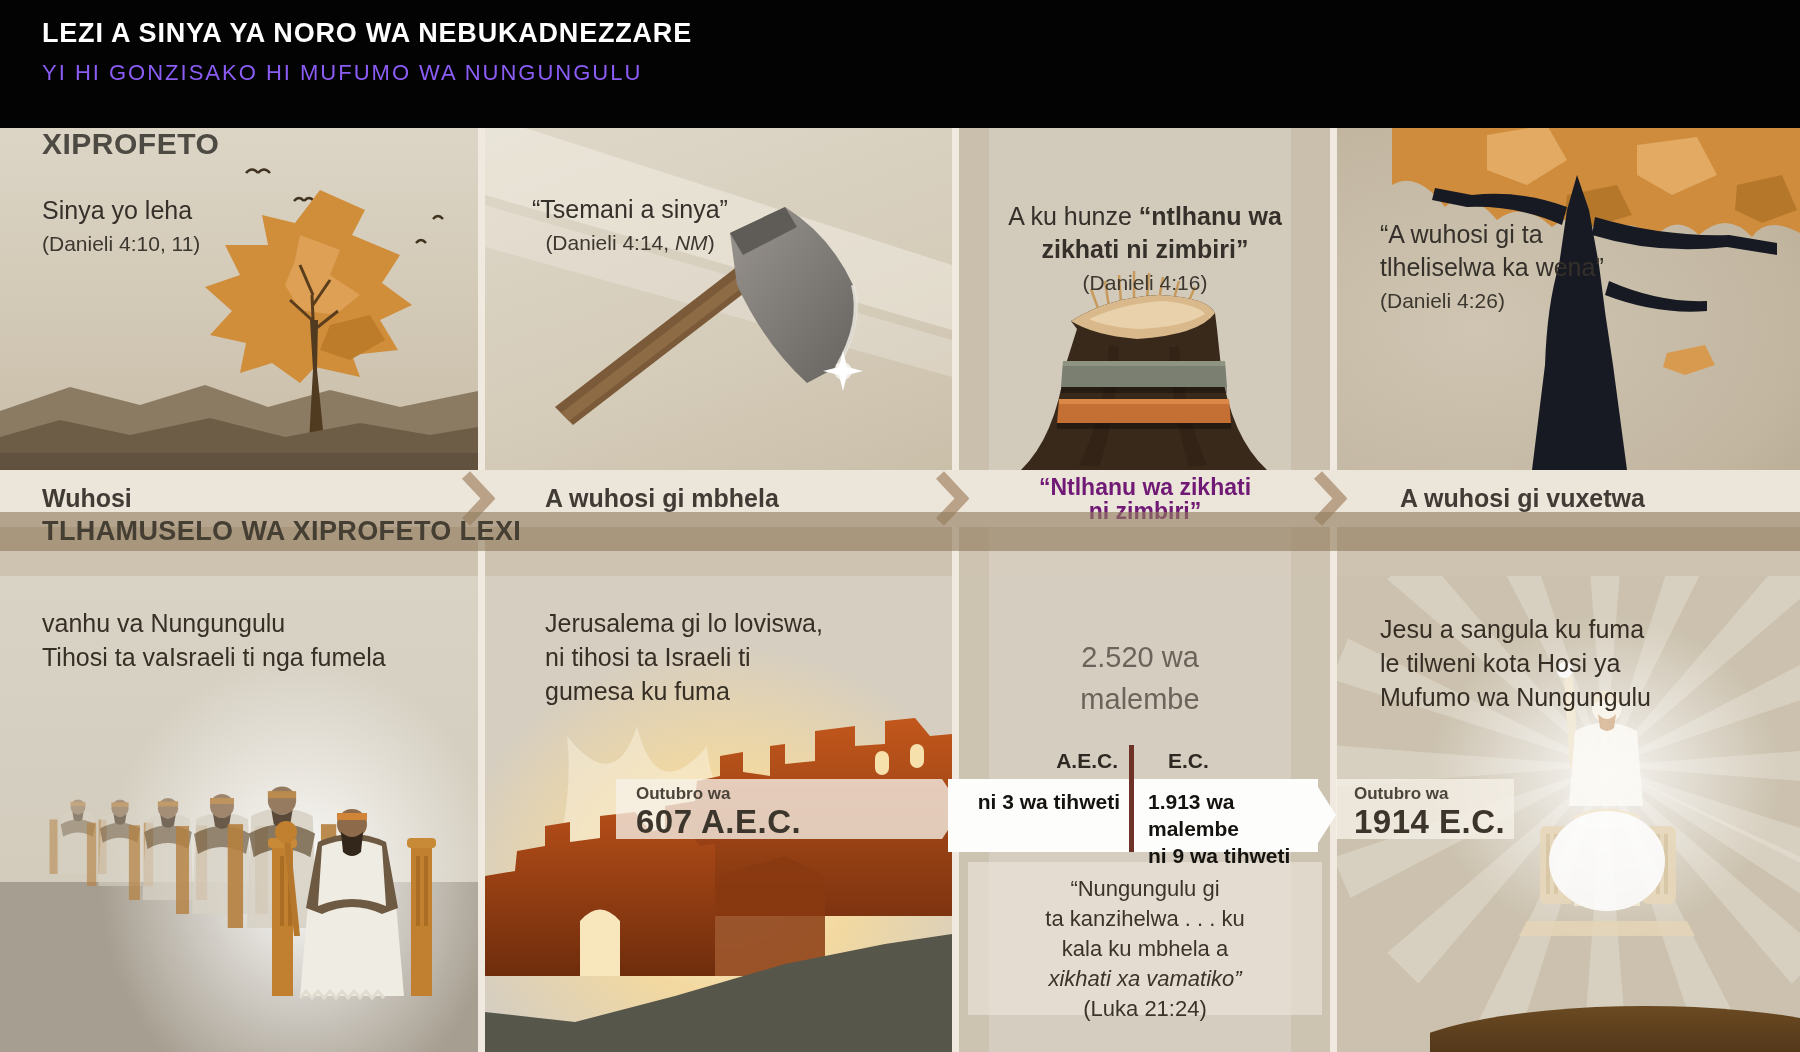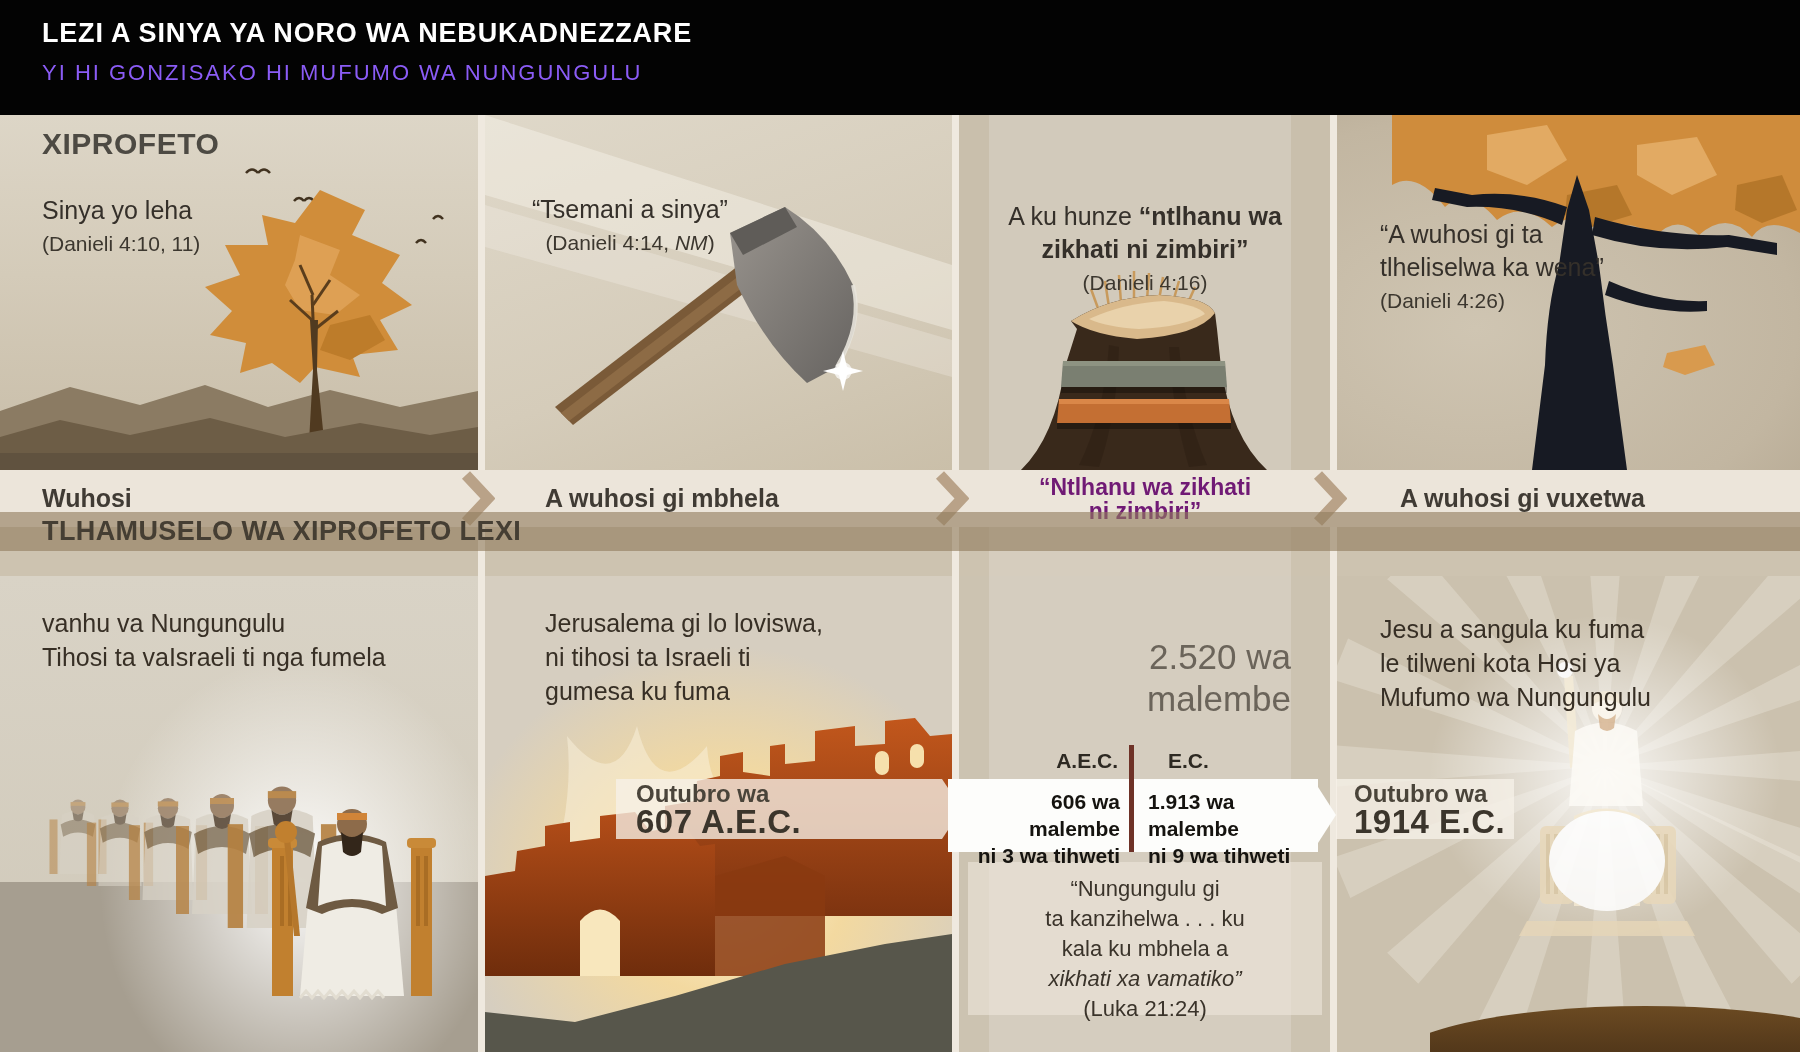--- a/index.html
+++ b/index.html
@@ -2,21 +2,21 @@
 <html><head>
 <meta charset="utf-8">
 <style>
   html,body{margin:0;padding:0;background:#222;}
   #stage{position:relative;width:1800px;height:1052px;overflow:hidden;
          font-family:"Liberation Sans",sans-serif;background:#cdc3b0;}
   #stage *{box-sizing:border-box;}
   .abs{position:absolute;}
 
   
-  .header{left:0;top:0;width:1800px;height:115px;background:#030303;z-index:10;}
+  .header{left:0;top:0;width:1800px;height:128px;background:#030303;z-index:10;}
   .header .title{position:absolute;left:42px;top:18px;color:#ffffff;font-size:27px;
                  font-weight:bold;letter-spacing:.8px;}
   .header .subtitle{position:absolute;left:42px;top:60px;color:#8b5cf6;font-size:22px;
                  font-weight:400;letter-spacing:2px;}
 
   
   .panel{top:115px;height:355px;z-index:0;}
   .panel1{left:0;width:478px;background:linear-gradient(180deg,#ddd6c7 0%,#d4cbb9 45%,#c8bda8 100%);}
   .panel2{left:485px;width:467px;background:linear-gradient(160deg,#dfd8c9 0%,#d5ccba 60%,#cabfa9 100%);}
   .panel3{left:959px;width:371px;background:#c9bfac;}
@@ -53,31 +53,31 @@
   .chevron{position:absolute;top:0;z-index:7;}
 
   
   .expband{left:0;top:512px;width:1800px;height:39px;background:rgba(146,124,93,.62);z-index:6;}
   .expband .t{position:absolute;left:42px;top:0;height:39px;line-height:39px;font-size:27px;
               font-weight:bold;color:#453e33;letter-spacing:.4px;}
   .exp{z-index:5;color:#372f25;font-size:25px;line-height:34px;}
   .exp1{left:42px;top:606px;}
   .exp2{left:545px;top:606px;}
   .exp4{left:1380px;top:612px;}
-  .total{left:989px;top:636px;width:302px;text-align:right;font-size:35px;line-height:42px;
+  .total{left:989px;top:636px;width:302px;text-align:center;font-size:29px;line-height:42px;
          color:#6b645a;z-index:5;}
 
   
   .tl{z-index:8;}
   .band-label{background:rgba(246,241,232,.78);height:60px;top:779px;}
   .band-start{left:616px;width:326px;padding:3px 0 0 20px;}
   .band-start:after{content:"";position:absolute;left:326px;top:0;border-top:30px solid transparent;
       border-bottom:30px solid transparent;border-left:20px solid rgba(246,241,232,.78);}
   .band-end{left:1336px;width:178px;padding:3px 0 0 18px;}
-  .bl1{font-size:24px;font-weight:bold;color:#4a443a;line-height:24px;}
+  .bl1{font-size:17px;font-weight:bold;color:#4a443a;line-height:24px;}
   .bl2{font-size:33px;font-weight:bold;color:#3b352c;line-height:32px;letter-spacing:.5px;}
   .whitebox{left:948px;top:779px;width:370px;height:73px;background:#fdfdfb;}
   .whitebox:after{content:"";position:absolute;left:370px;top:8px;border-top:28px solid transparent;
       border-bottom:28px solid transparent;border-left:18px solid #fdfdfb;}
   .dur{position:absolute;top:9px;font-size:21px;font-weight:bold;color:#15130f;line-height:27px;}
   .durL{left:8px;width:164px;text-align:right;}
   .durR{left:200px;width:164px;text-align:left;}
   .tl-divider{left:1129px;top:745px;width:5px;height:107px;background:#6e3227;z-index:9;}
   .era{font-size:21px;font-weight:bold;color:#2d2922;top:749px;z-index:8;}
   .eraL{left:960px;width:158px;text-align:right;}
@@ -396,21 +396,20 @@
   <div class="abs era eraL tl">A.E.C.</div>
   <div class="abs era eraR tl">E.C.</div>
 
   <div class="abs band-label band-start tl">
     <div class="bl1">Outubro wa</div>
     <div class="bl2">607 A.E.C.</div>
   </div>
 
   <div class="abs whitebox tl">
     <div class="dur durL">
-      <div>606 wa malembe</div>
       <div>ni 3 wa tihweti</div>
     </div>
     <div class="dur durR">
       <div>1.913 wa malembe</div>
       <div>ni 9 wa tihweti</div>
     </div>
   </div>
   <div class="abs tl-divider"></div>
 
   <div class="abs band-label band-end tl">

